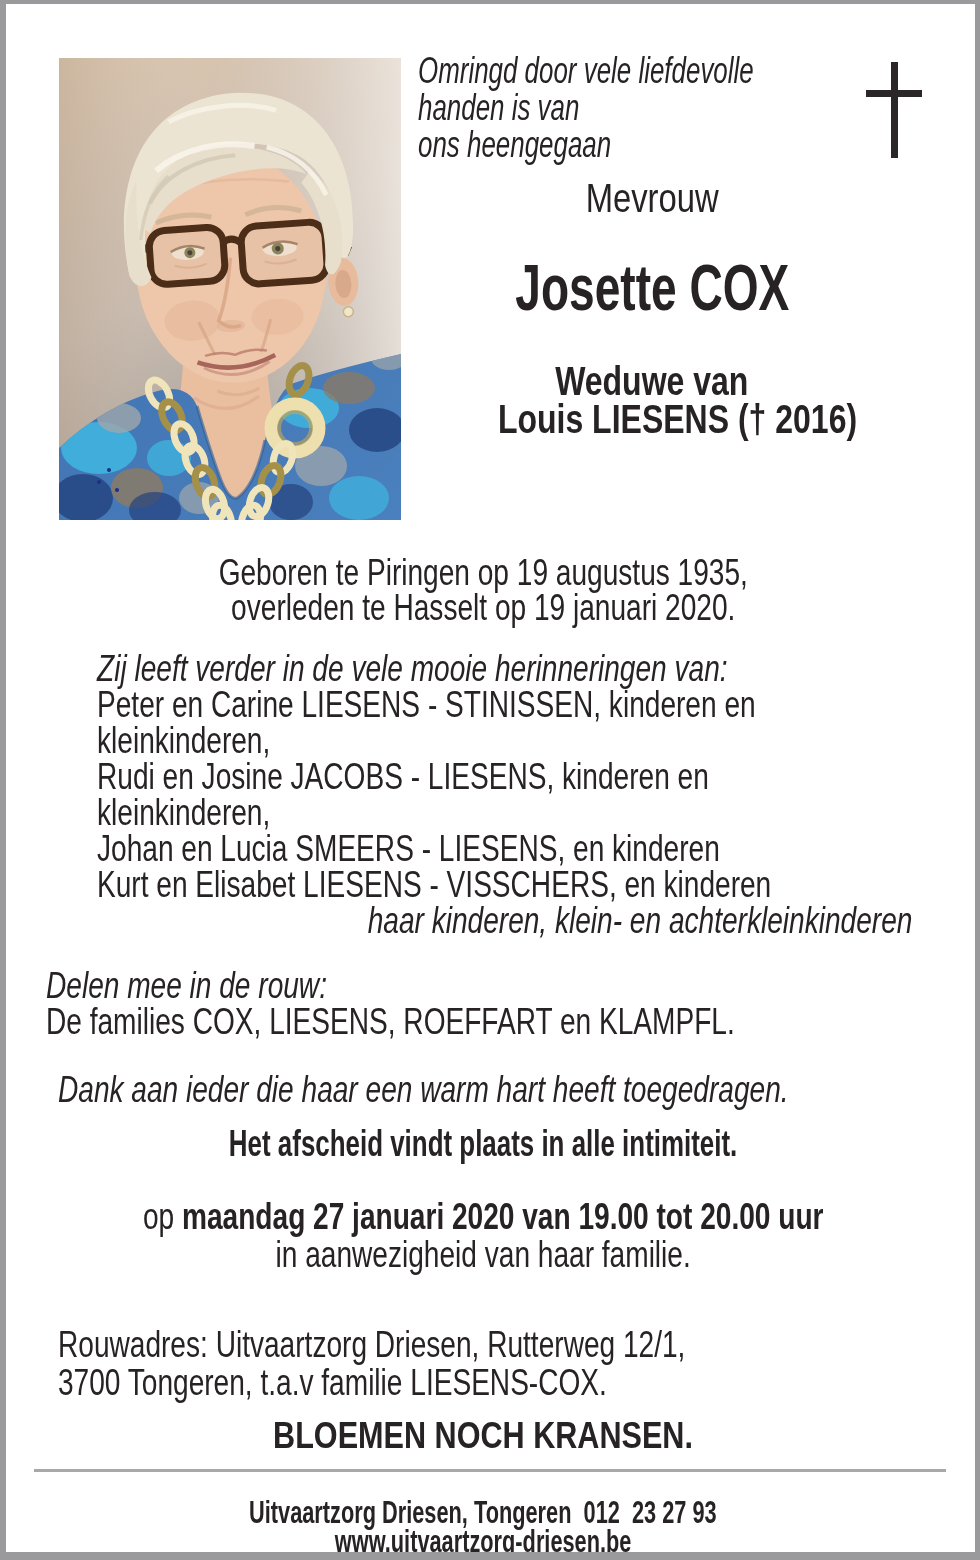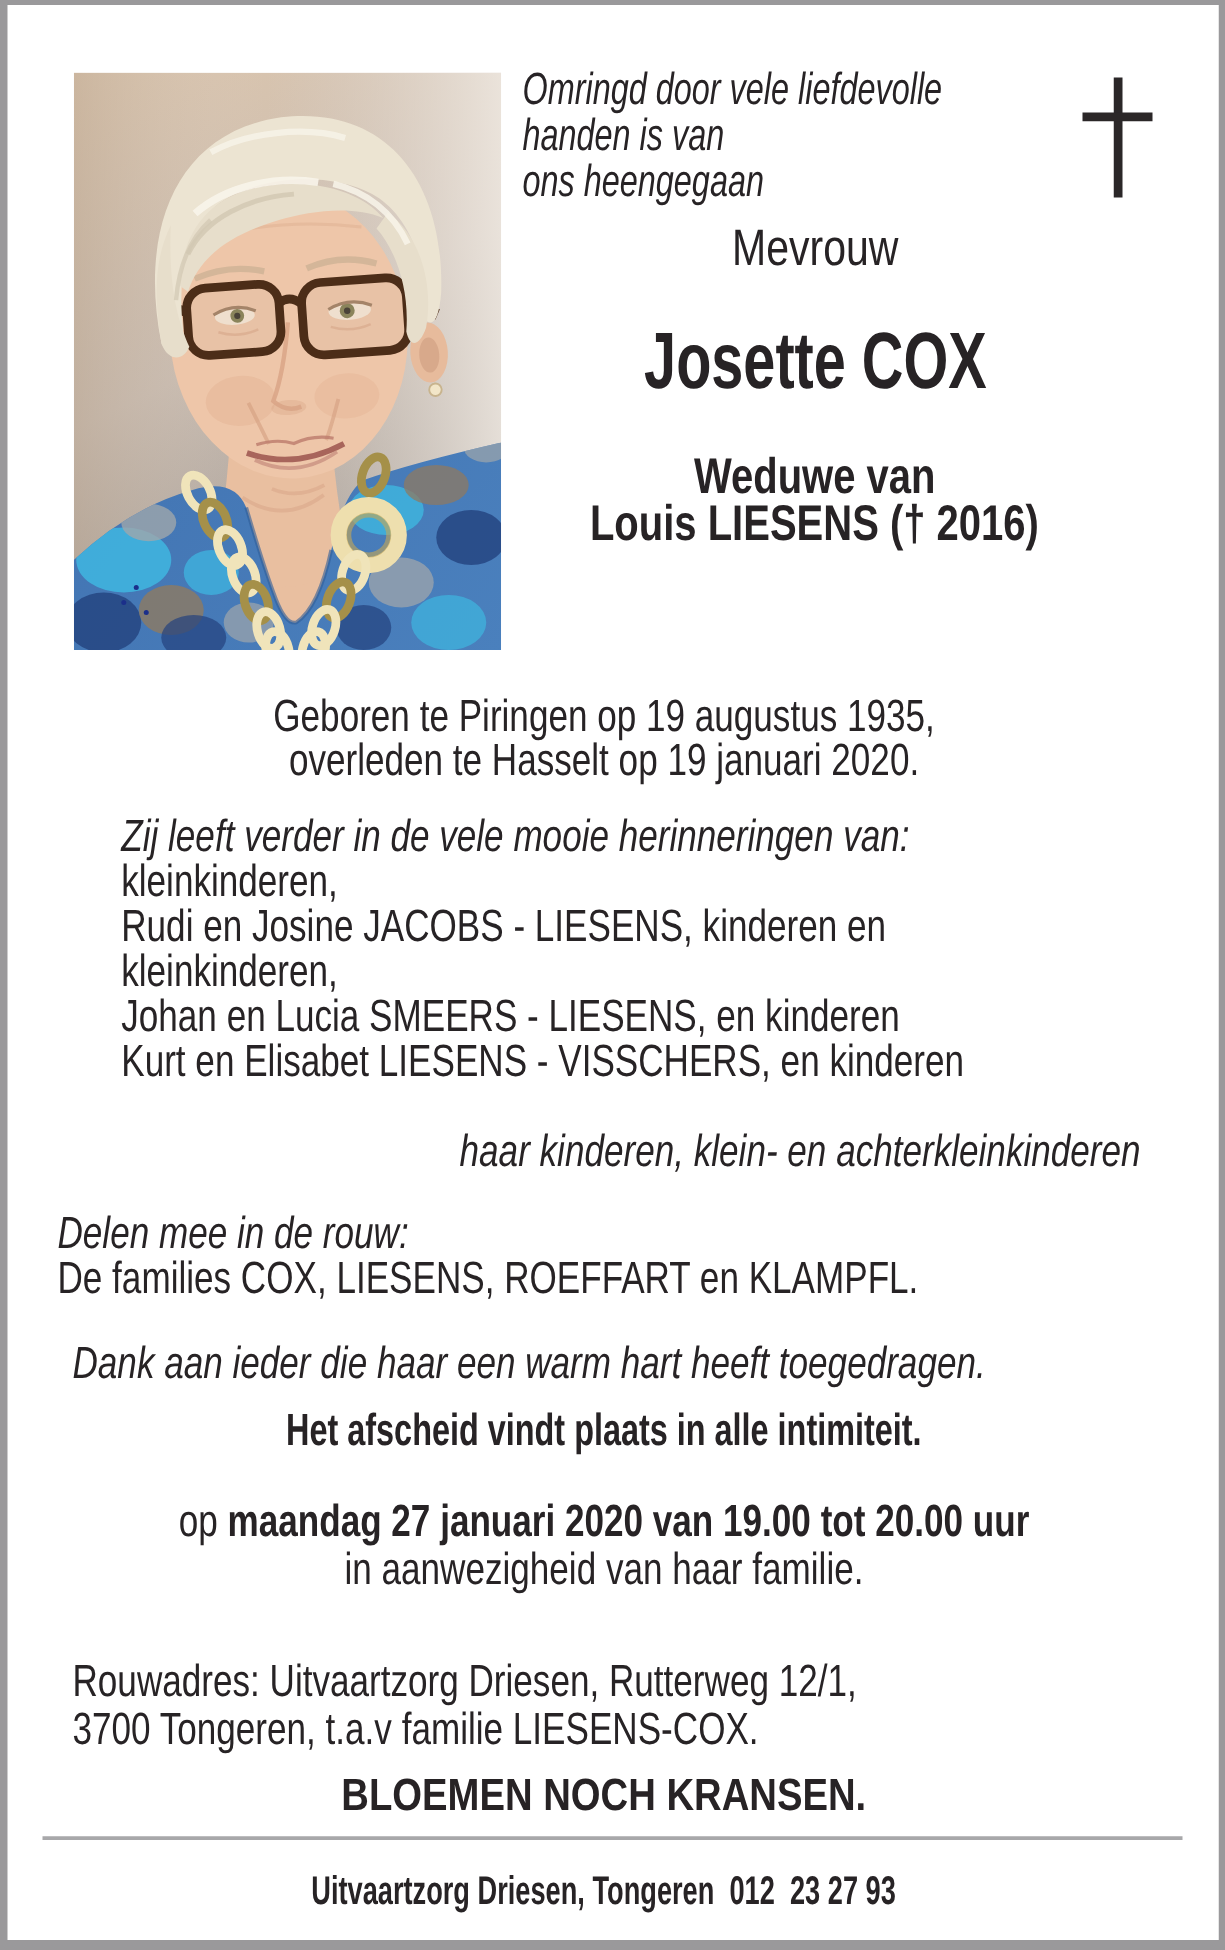--- a/index.html
+++ b/index.html
@@ -166,30 +166,31 @@
   <div class="t" style="left:396px;top:172px;width:500px;text-align:center;font-size:41px;line-height:44px;">
     <span class="sx oC" style="--sx:.8;">Mevrouw</span>
   </div>
 
   <div class="t b" style="left:396px;top:252px;width:500px;text-align:center;font-size:64px;line-height:64px;">
     <span class="sx oC" style="--sx:.72;">Josette COX</span>
   </div>
 
   <div class="t b" style="left:396px;top:358px;width:500px;text-align:center;font-size:40px;">
     <div style="line-height:38px;"><span class="sx oC" style="--sx:.8;">Weduwe van</span></div>
-    <div style="line-height:38px;"><span class="sx oC" style="--sx:.8;">Louis LIESENS († 2016)</span></div>
+    <div style="line-height:38px;text-align:right;"><span class="sx oC" style="--sx:.8;">Louis LIESENS († 2016)</span></div>
   </div>
 
   <div class="t ctr" style="top:551px;">
     <div style="line-height:35px;"><span class="sx oC">Geboren te Piringen op 19 augustus 1935,</span></div>
     <div style="line-height:35px;"><span class="sx oC">overleden te Hasselt op 19 januari 2020.</span></div>
   </div>
 
   <div class="t" style="left:52px;top:647px;margin-left:39px;">
     <div class="it" style="line-height:36px;"><span class="sx oL">Zij leeft verder in de vele mooie herinneringen van:</span></div>
+    <div style="line-height:36px;"><span class="sx oL">Peter en Carine LIESENS - STINISSEN, kinderen en</span></div>
     <div style="line-height:36px;"><span class="sx oL">kleinkinderen,</span></div>
     <div style="line-height:36px;"><span class="sx oL">Rudi en Josine JACOBS - LIESENS, kinderen en</span></div>
     <div style="line-height:36px;"><span class="sx oL">kleinkinderen,</span></div>
     <div style="line-height:36px;"><span class="sx oL">Johan en Lucia SMEERS - LIESENS, en kinderen</span></div>
     <div style="line-height:36px;"><span class="sx oL">Kurt en Elisabet LIESENS - VISSCHERS, en kinderen</span></div>
   </div>
   <div class="t it" style="left:52px;top:899px;width:854px;text-align:right;line-height:36px;">
     <span class="sx oR">haar kinderen, klein- en achterkleinkinderen</span>
   </div>
 
@@ -219,15 +220,16 @@
   </div>
 
   <div class="t b ctr" style="top:1414px;line-height:36px;">
     <span class="sx oC" style="--sx:.85;">BLOEMEN NOCH KRANSEN.</span>
   </div>
 
   <div class="rule"></div>
 
   <div class="t b ctr" style="top:1479px;font-size:32px;">
     <div style="line-height:29px;margin-top:15px;"><span class="sx oC" style="--sx:.68;">Uitvaartzorg Driesen, Tongeren  012  23 27 93</span></div>
+    <div style="line-height:29px;"><span class="sx oC" style="--sx:.68;">www.uitvaartzorg-driesen.be</span></div>
   </div>
 
 </div>
 
 </body></html>

